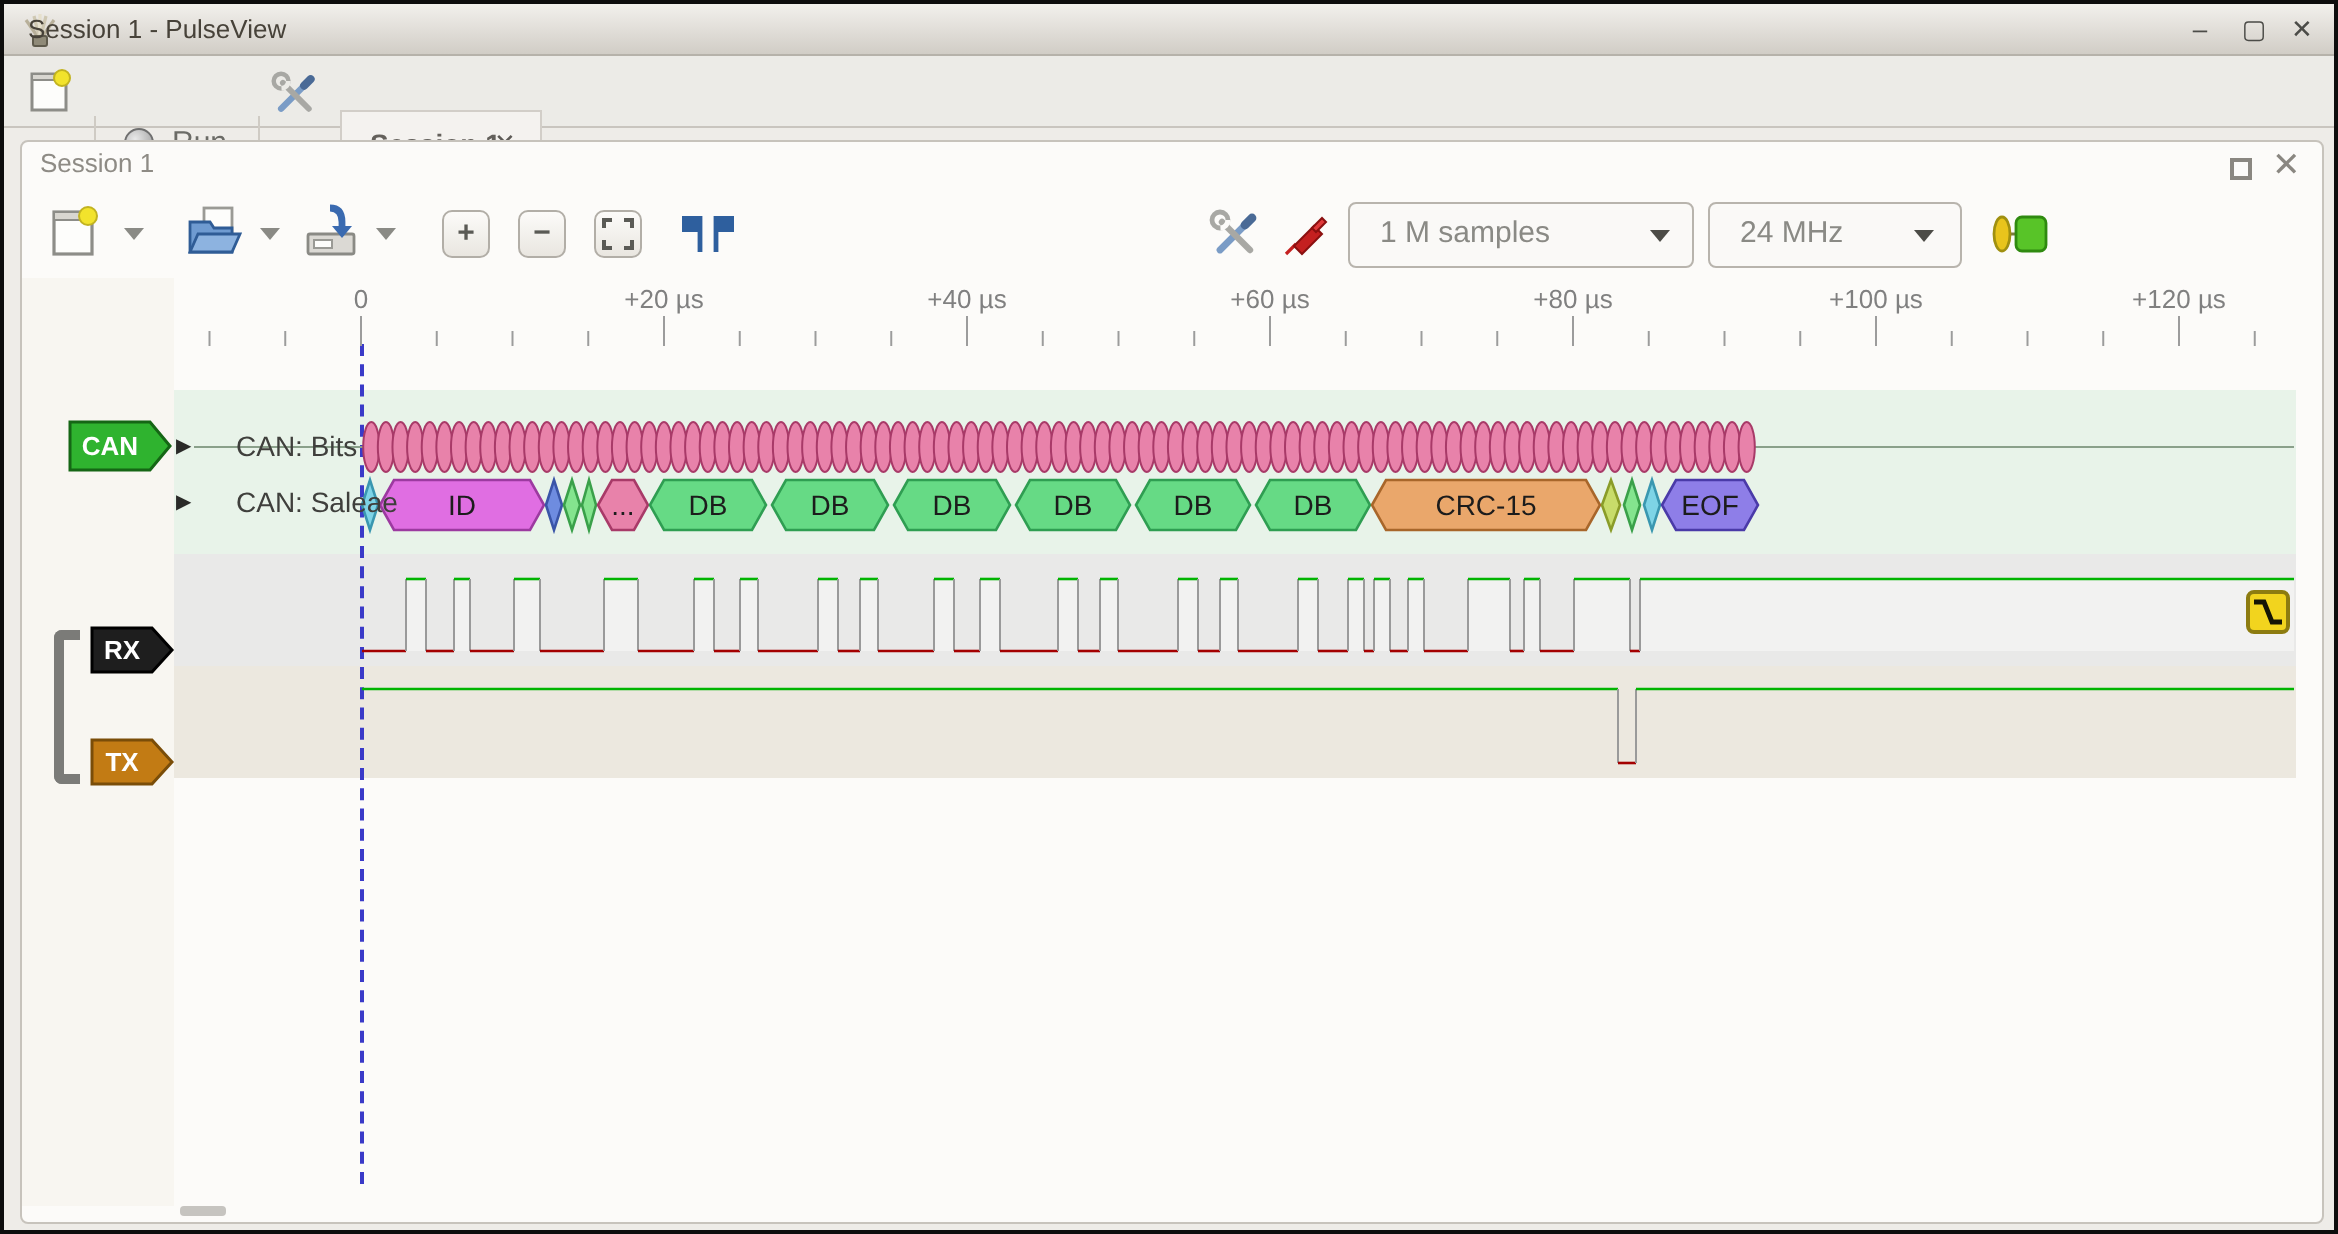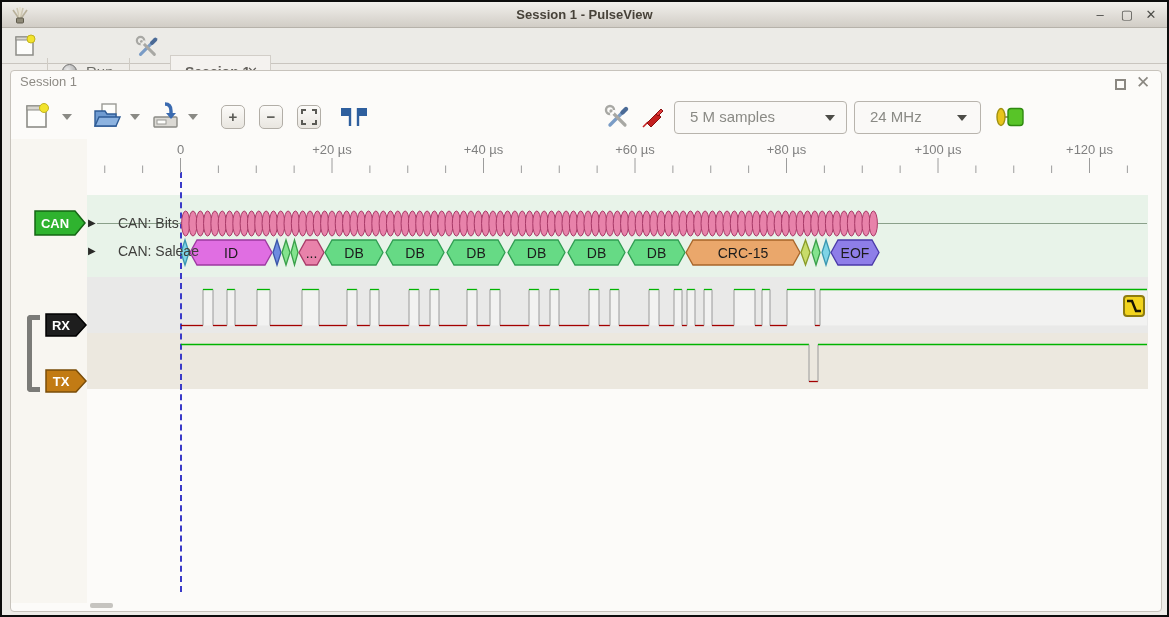--- a/index.html
+++ b/index.html
@@ -5,22 +5,22 @@
   * { margin:0; padding:0; box-sizing:border-box; }
   body { font-family:"Liberation Sans", sans-serif; }
   .screen{ position:relative; width:1169px; height:617px; background:#eeece8;
            border:2px solid #0d0d0d; overflow:hidden; }
   .abs{ position:absolute; }
 
   
   .titlebar{ left:0; top:0; width:100%; height:26px;
              background:linear-gradient(#f2f0ec,#d1cdc6);
              border-bottom:1px solid #b6b2aa; }
-  .title-text{ width:100%; text-align:center; line-height:25px; font-size:13px;
-               font-weight:bold; color:#474239; }
+  .title-text{ width:100%; text-align:left; line-height:25px; font-size:13px;
+               font-weight:normal; color:#474239;padding-left:12px; }
   .win-ctl{ top:5px; font-size:13px; color:#4c4c48; width:16px; text-align:center;
             line-height:16px; cursor:default; }
 
   
   .main-toolbar{ left:0; top:26px; width:100%; height:36px; background:#ecebe7;
                  border-bottom:1px solid #c9c5bf; }
   .tb-sep{ top:30px; width:1px; height:28px; background:#cfcbc4; }
   .run-circle{ left:60px; top:36px; width:15px; height:15px; border-radius:50%;
                border:1px solid #6f6f6f;
                background:radial-gradient(circle at 35% 35%, #e9e9e9, #9a9a9a); }
@@ -165,21 +165,21 @@
     <circle cx="6" cy="6" r="4" fill="none" stroke="#fcfbf9" stroke-width="2.6" stroke-dasharray="6 19"></circle>
   </svg>
 
   <svg class="abs" style="left:638px;top:102px" width="26" height="26" viewBox="0 0 26 26">
     <path d="M3,23 L8,18" stroke="#c42020" stroke-width="1.6"></path>
     <path d="M7,19 L17,9 L21,13 L11,23 z" fill="#c42020" stroke="#8a1010" stroke-width="1"></path>
     <path d="M16,10 L21,5 L23,7 L18,12 z" fill="#e03a3a" stroke="#8a1010" stroke-width="1"></path>
   </svg>
 
   <div class="abs combo-box" style="left:672px;top:99px;width:173px">
-    <span class="abs" style="left:15px;top:6px">5 M samples</span>
+    <span class="abs" style="left:15px;top:6px">1 M samples</span>
     <div class="abs combo-arrow" style="left:150px;top:13px"></div>
   </div>
 
   <div class="abs combo-box" style="left:852px;top:99px;width:127px">
     <span class="abs" style="left:15px;top:6px">24 MHz</span>
     <div class="abs combo-arrow" style="left:102px;top:13px"></div>
   </div>
 
   <svg class="abs" style="left:993px;top:104px" width="30" height="22" viewBox="0 0 30 22">
     <path d="M8,11 h6" stroke="#7a7a40" stroke-width="1.5"></path>

